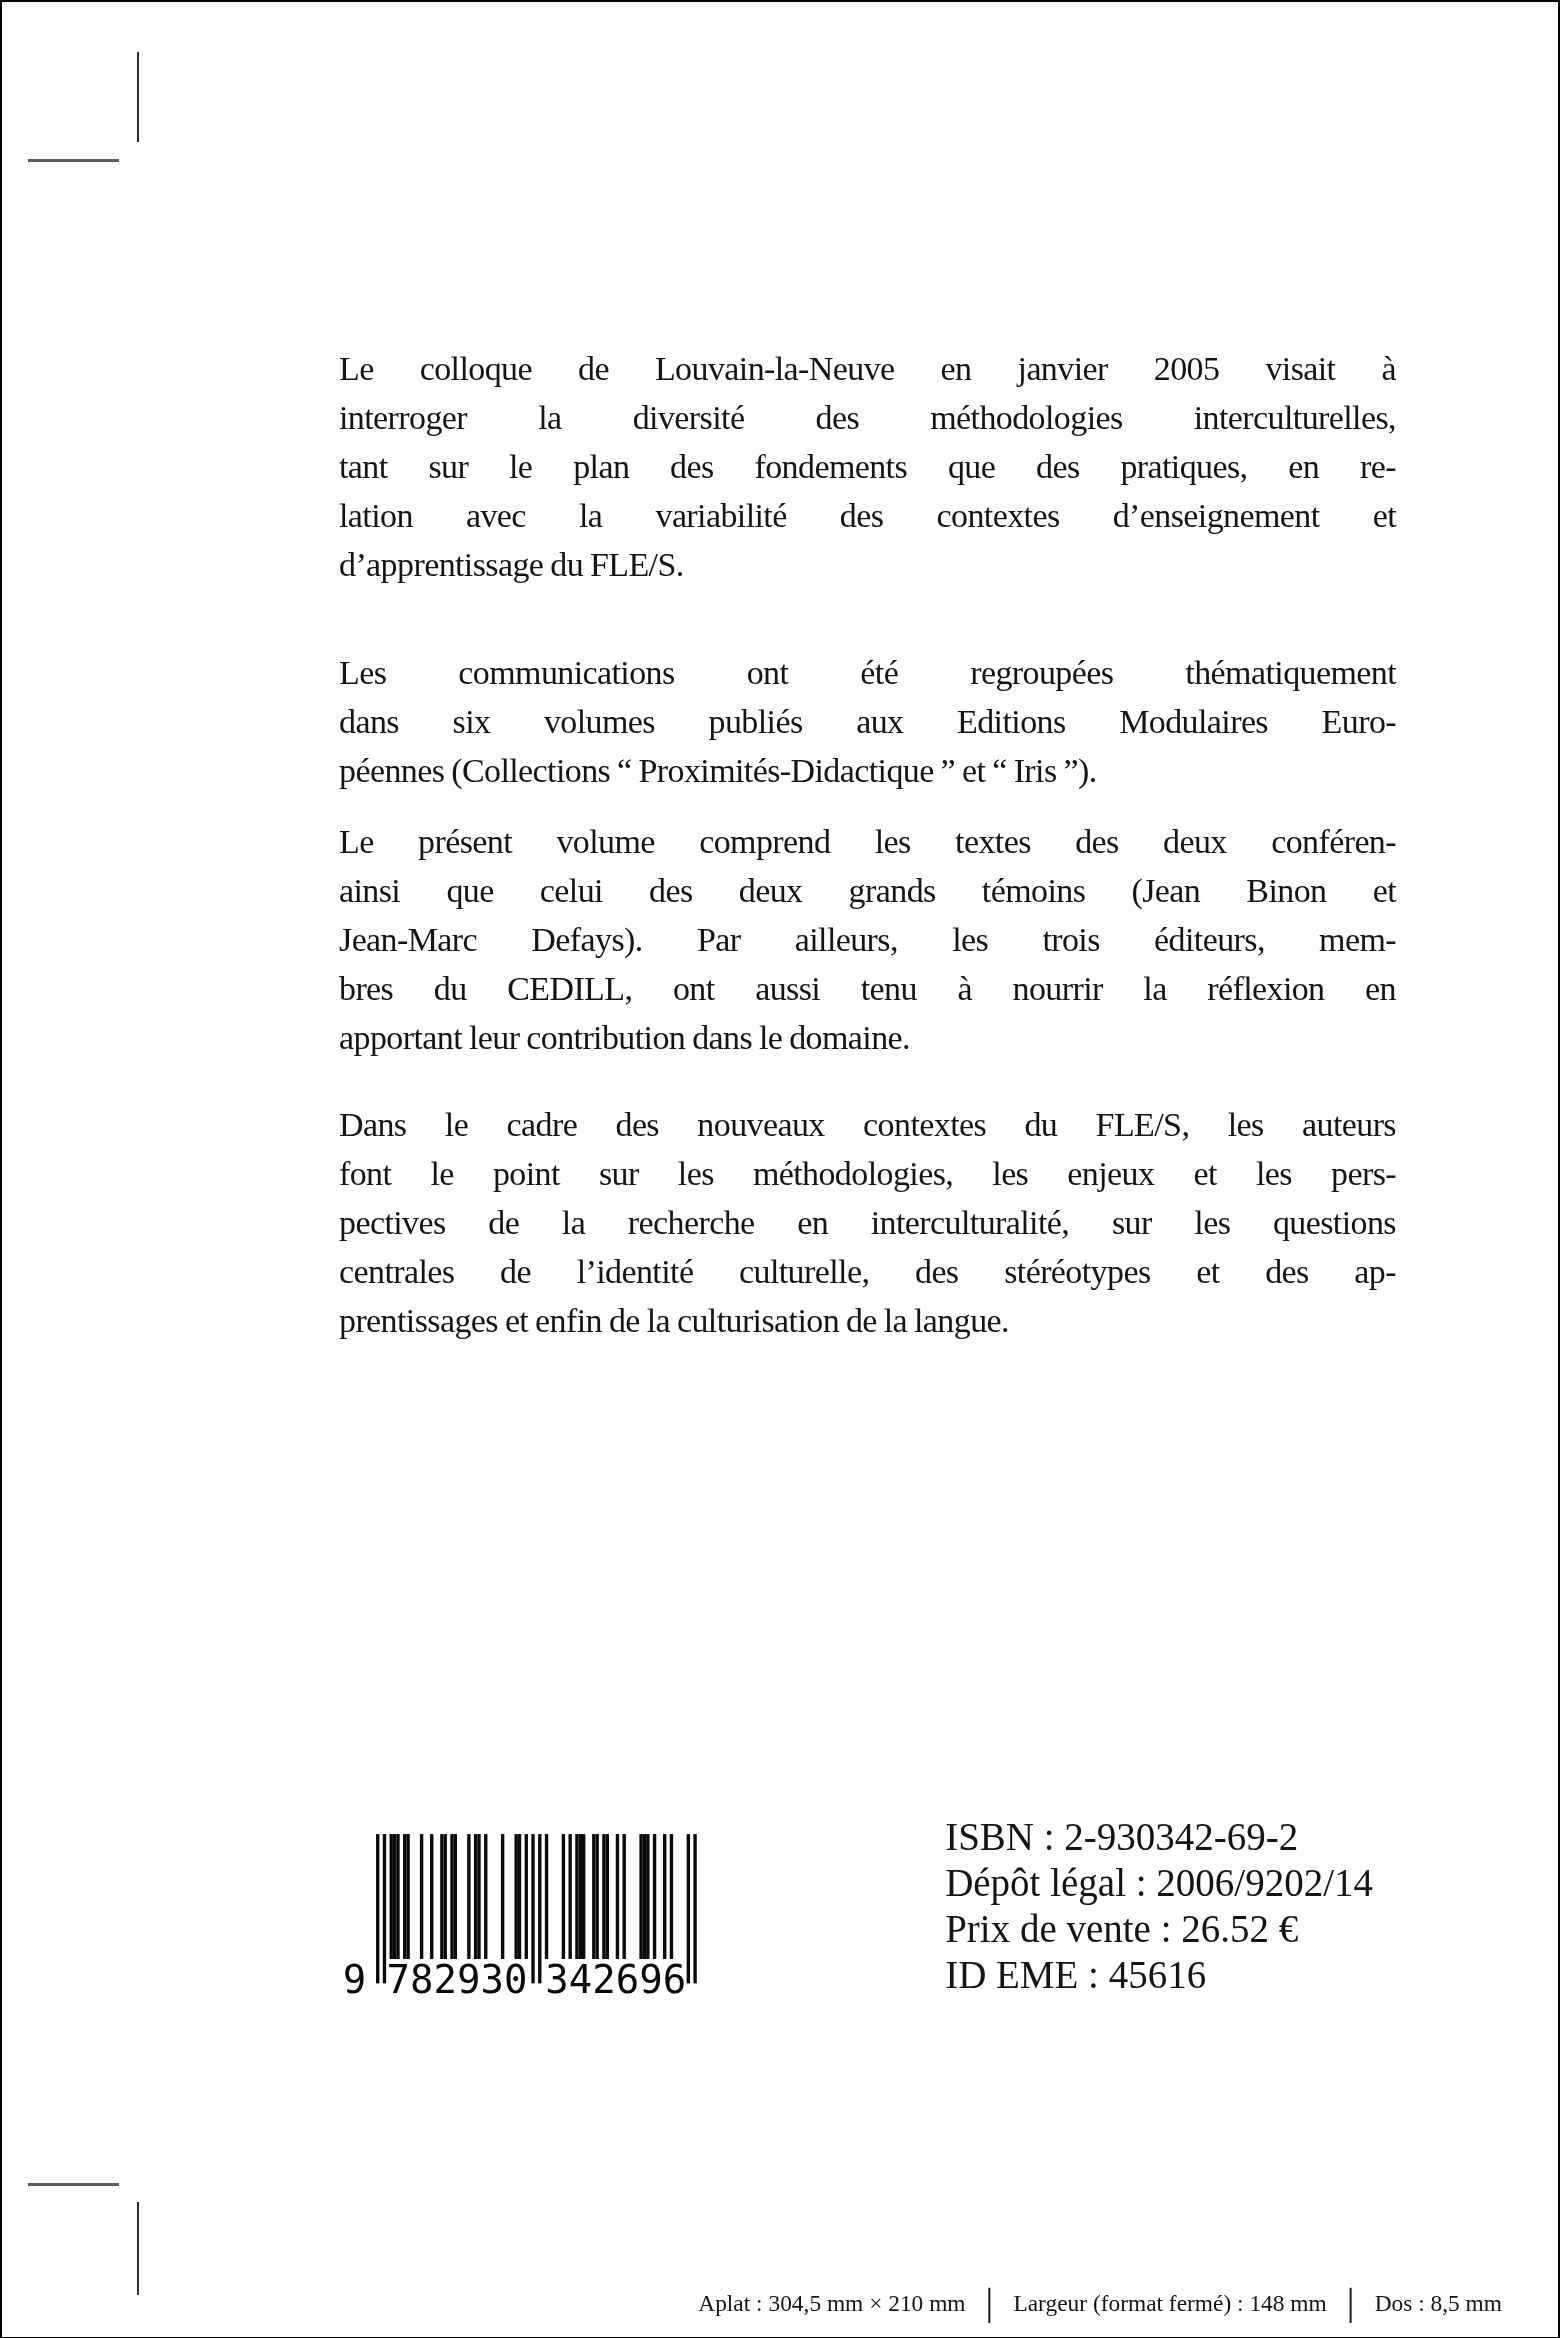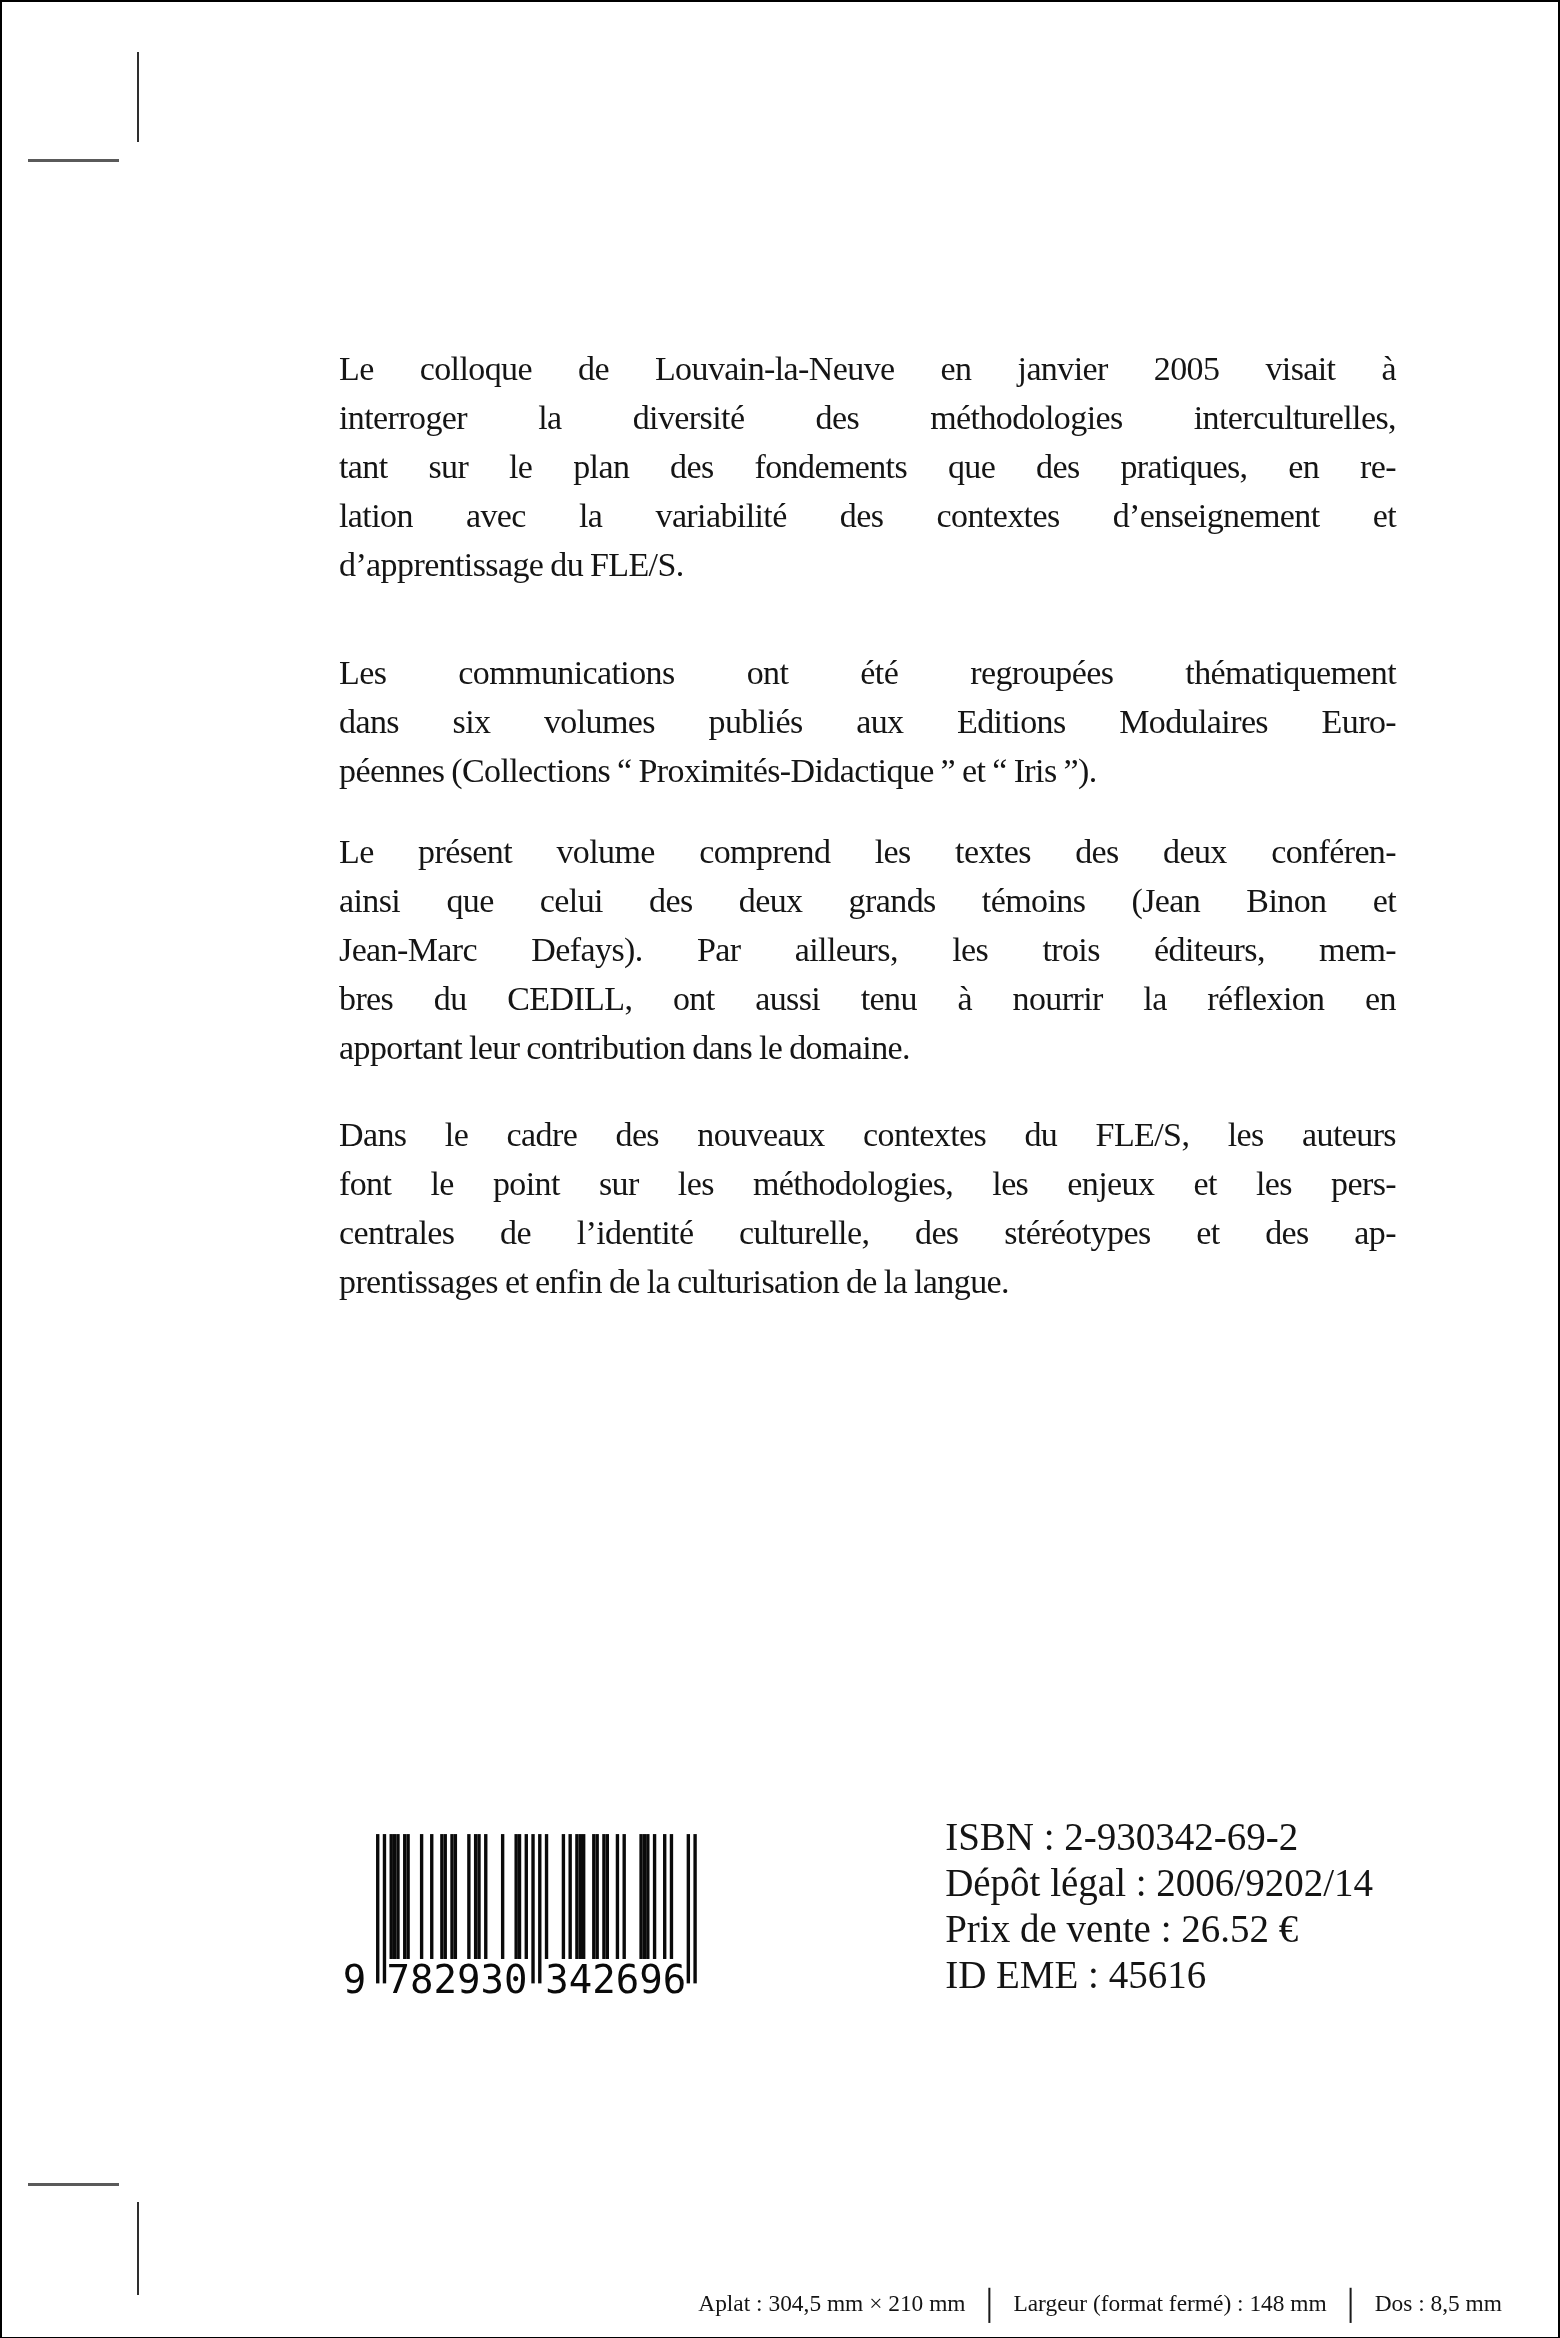--- a/index.html
+++ b/index.html
@@ -35,21 +35,21 @@
     top: 342px;
     width: 1057px;
     font-size: 34px;
     line-height: 49px;
     letter-spacing: -0.6px;
     word-spacing: -1px;
     color: #151515;
   }
   .para { margin: 0; }
   .para + .para { margin-top: 59px; }
-  .para:nth-child(3) { margin-top: 32px; }
+  .para:nth-child(3) { margin-top: 22px; }
   .para:nth-child(4) { margin-top: 38px; }
   .bline { text-align: justify; text-align-last: justify; white-space: normal; }
   .bline.last { text-align-last: left; }
 
   
   .barcode-wrap {
     position: absolute;
     left: 335px;
     top: 1832px;
     width: 363px;
@@ -117,20 +117,21 @@
       <div class="para">
         <div class="bline">Le présent volume comprend les textes des deux conféren-</div>
         <div class="bline">ainsi que celui des deux grands témoins (Jean Binon et</div>
         <div class="bline">Jean-Marc Defays). Par ailleurs, les trois éditeurs, mem-</div>
         <div class="bline">bres du CEDILL, ont aussi tenu à nourrir la réflexion en</div>
         <div class="bline last">apportant leur contribution dans le domaine.</div>
       </div>
       <div class="para">
         <div class="bline">Dans le cadre des nouveaux contextes du FLE/S, les auteurs</div>
         <div class="bline">font le point sur les méthodologies, les enjeux et les pers-</div>
+        <div class="bline">pectives de la recherche en interculturalité, sur les questions</div>
         <div class="bline">centrales de l’identité culturelle, des stéréotypes et des ap-</div>
         <div class="bline last">prentissages et enfin de la culturisation de la langue.</div>
       </div>
     </main>
 
   <div class="barcode-wrap">
       <svg xmlns="http://www.w3.org/2000/svg" width="363" height="168" viewBox="0 0 372 172">
         <rect x="40.00" y="0" width="3.46" height="153" fill="#0a0a0a"></rect>
         <rect x="46.92" y="0" width="3.46" height="153" fill="#0a0a0a"></rect>
         <rect x="53.84" y="0" width="3.46" height="128" fill="#0a0a0a"></rect>

